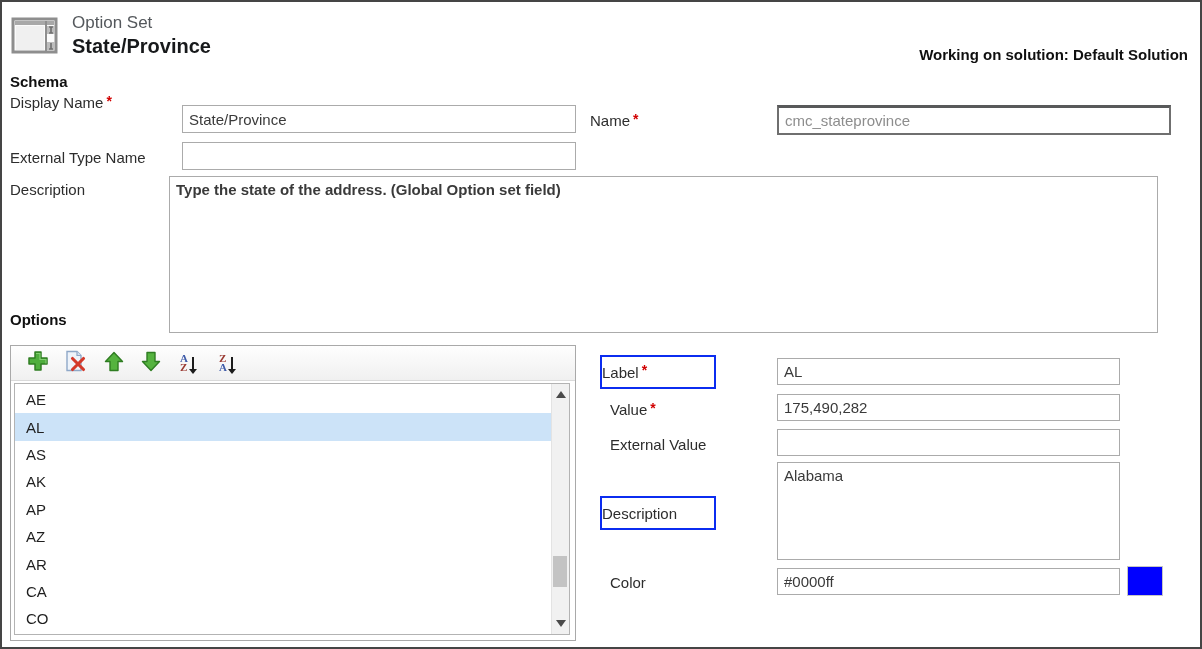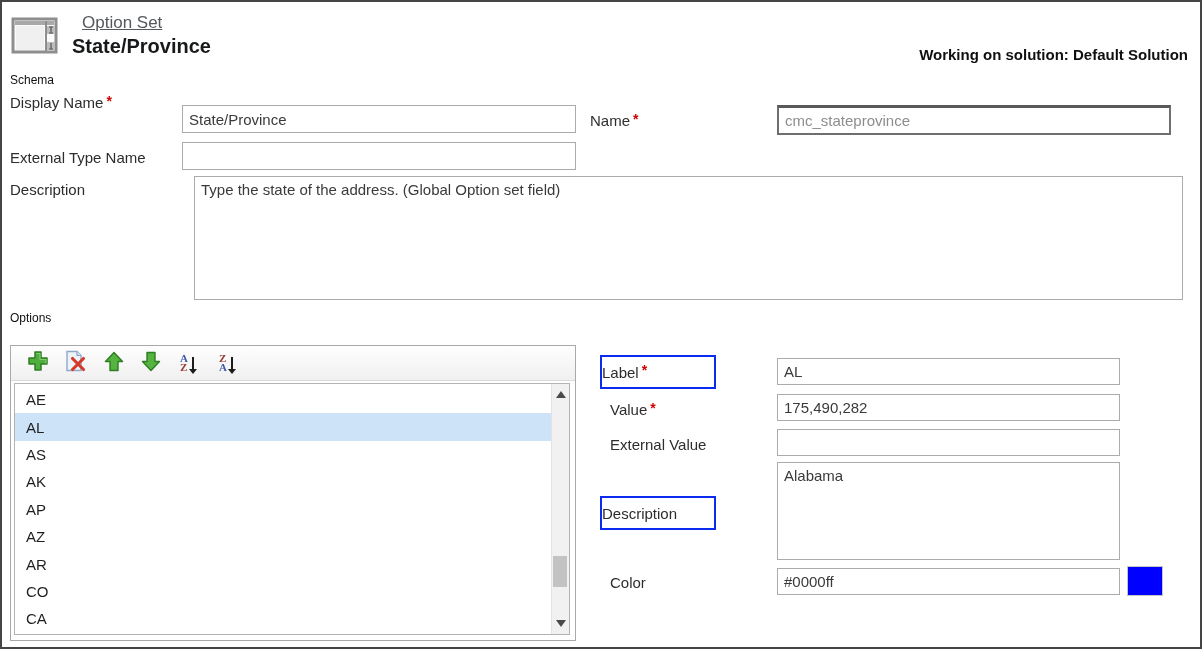--- a/index.html
+++ b/index.html
@@ -8,25 +8,25 @@
     width:1202px;height:649px;
     box-sizing:border-box;
     border:2px solid #454545;
     background:#fff;
     font-family:"Liberation Sans",sans-serif;
     overflow:hidden;
   }
   .abs{position:absolute;}
 
   
-  .type-label{left:80px;top:11px;font-size:17px;color:#54585c;text-decoration:underline;}
+  .type-label{left:70px;top:11px;font-size:17px;color:#54585c;}
   .page-title{left:70px;top:33px;font-size:20px;font-weight:bold;color:#17191b;}
   .working-on{right:12px;top:12px;font-size:15px;font-weight:bold;color:#101010;margin-top:32px;}
 
-  .section-label{font-size:12px;font-weight:normal;color:#101010;}
+  .section-label{font-size:15px;font-weight:bold;color:#101010;}
 
   
   .flabel{font-size:15px;color:#2d2d2d;white-space:nowrap;}
   .req{color:#d10000;font-weight:bold;margin-left:3px;position:relative;top:-2px;font-size:14px;}
   .tin{
     position:absolute;box-sizing:border-box;
     border:1px solid #ababab;background:#fff;
     font-family:"Liberation Sans",sans-serif;font-size:15px;color:#3a3a3a;
     padding:0 6px;outline:none;
   }
@@ -110,21 +110,21 @@
   <div class="abs flabel" style="left:8px;top:92px;"><span>Display Name</span><span class="req">*</span></div>
   <input class="tin" style="left: 180px; top: 103px; width: 394px; height: 28px;" value="State/Province">
 
   <div class="abs flabel" style="left:588px;top:110px;"><span>Name</span><span class="req">*</span></div>
   <input class="tin disabled" style="left: 775px; top: 103px; width: 394px; height: 30px;" disabled="" value="cmc_stateprovince">
 
   <div class="abs flabel" style="left:8px;top:147px;text-align:center;">External Type Name</div>
   <input class="tin" style="left: 180px; top: 140px; width: 394px; height: 28px;" value="">
 
   <div class="abs flabel" style="left:8px;top:179px;">Description</div>
-  <textarea class="tin" style="left: 192px; top: 174px; width: 989px; height: 124px;">Type the state of the address. (Global Option set field)</textarea>
+  <textarea class="tin" style="left: 167px; top: 174px; width: 989px; height: 157px; font-weight: bold;">Type the state of the address. (Global Option set field)</textarea>
 
   <div class="abs section-label" style="left:8px;top:309px;">Options</div>
 
   <div class="abs opt-container">
     <div class="opt-toolbar">
       <div class="tbtn b-add">
         <span>
           <svg width="22" height="22" viewBox="0 0 22 22">
             <path d="M8 2h6v6h6v6h-6v6H8v-6H2V8h6z" fill="#4fae3d" stroke="#2f7d22" stroke-width="1.5" stroke-linejoin="round"></path>
             <path d="M9 3.5h4v6h6v4" fill="none" stroke="#8fd57f" stroke-width="1.2" opacity="0.8"></path>
@@ -175,22 +175,22 @@
     </div>
 
     <div class="opt-list">
       <div class="opt-row">AE</div>
       <div class="opt-row selected" style="background: rgb(204, 227, 248);">AL</div>
       <div class="opt-row">AS</div>
       <div class="opt-row">AK</div>
       <div class="opt-row">AP</div>
       <div class="opt-row">AZ</div>
       <div class="opt-row">AR</div>
+      <div class="opt-row">CA</div>
       <div class="opt-row">CO</div>
-      <div class="opt-row">CA</div>
       <div class="sbar">
         <div class="sb-up"></div>
         <div class="sb-thumb"></div>
         <div class="sb-down"></div>
       </div>
     </div>
   </div>
 
   <div class="hl-box" style="left:598px;top:353px;">
       <span>Label</span>

